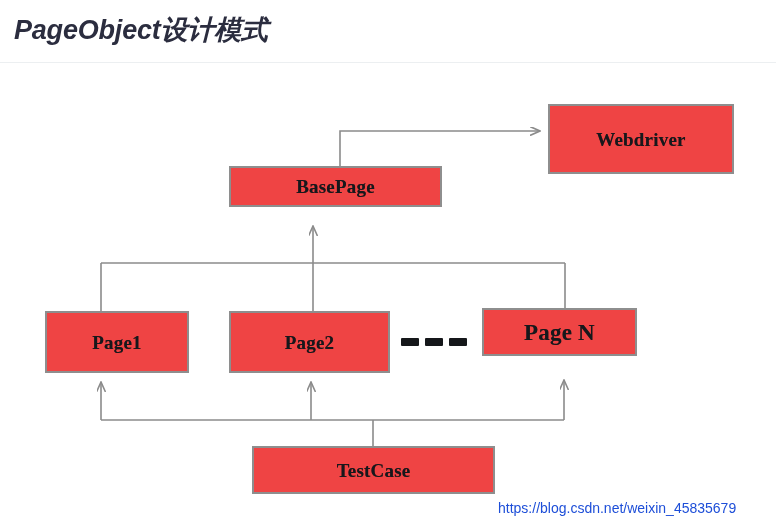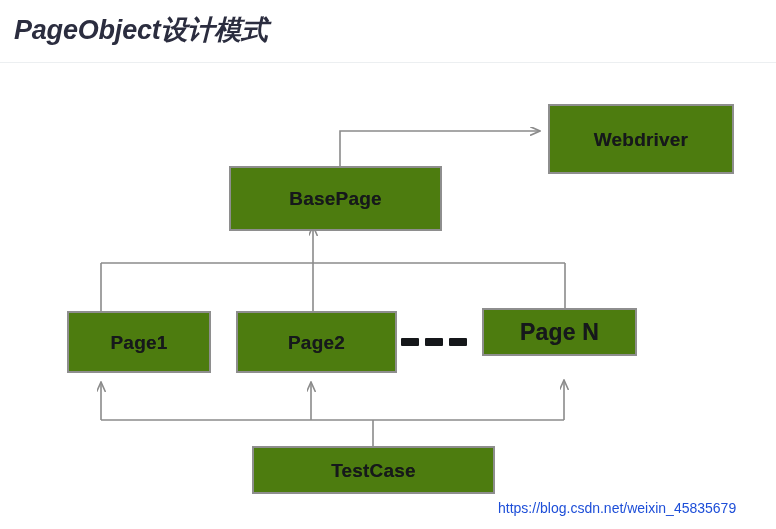--- a/index.html
+++ b/index.html
@@ -41,64 +41,62 @@
     height: 466px;
   }
   #diagram-svg {
     position: absolute;
     left: 0;
     top: 0;
   }
   .node-box {
     position: absolute;
     box-sizing: border-box;
-    background: #4d7c0f;
+    background: #ef4444;
     border: 2px solid #8e8e8e;
     display: flex;
     align-items: center;
     justify-content: center;
     color: #16181c;
     font-weight: bold;
-    font-family: Liberation Sans, sans-serif;
+    font-family: Liberation Serif, serif;
     letter-spacing: 0.2px;
   }
   .node-label {
     display: block;
     line-height: 1;
     text-shadow: 0 0 0.6px rgba(0,0,0,0.45);
   }
   #node-webdriver {
     left: 548px;
     top: 41px;
     width: 186px;
     height: 70px;
     font-size: 19px;
   }
   #node-basepage {
     left: 229px;
     top: 103px;
     width: 213px;
-    height: 65px;
+    height: 41px;
     font-size: 19px;
   }
   #node-page1 {
     left: 45px;
     top: 248px;
     width: 144px;
     height: 62px;
     font-size: 19px;
-    margin-left: 22px;
   }
   #node-page2 {
     left: 229px;
     top: 248px;
     width: 161px;
     height: 62px;
     font-size: 19px;
-    margin-left: 7px;
   }
   #node-pagen {
     left: 482px;
     top: 245px;
     width: 155px;
     height: 48px;
     font-size: 23px;
   }
   #node-testcase {
     left: 252px;

